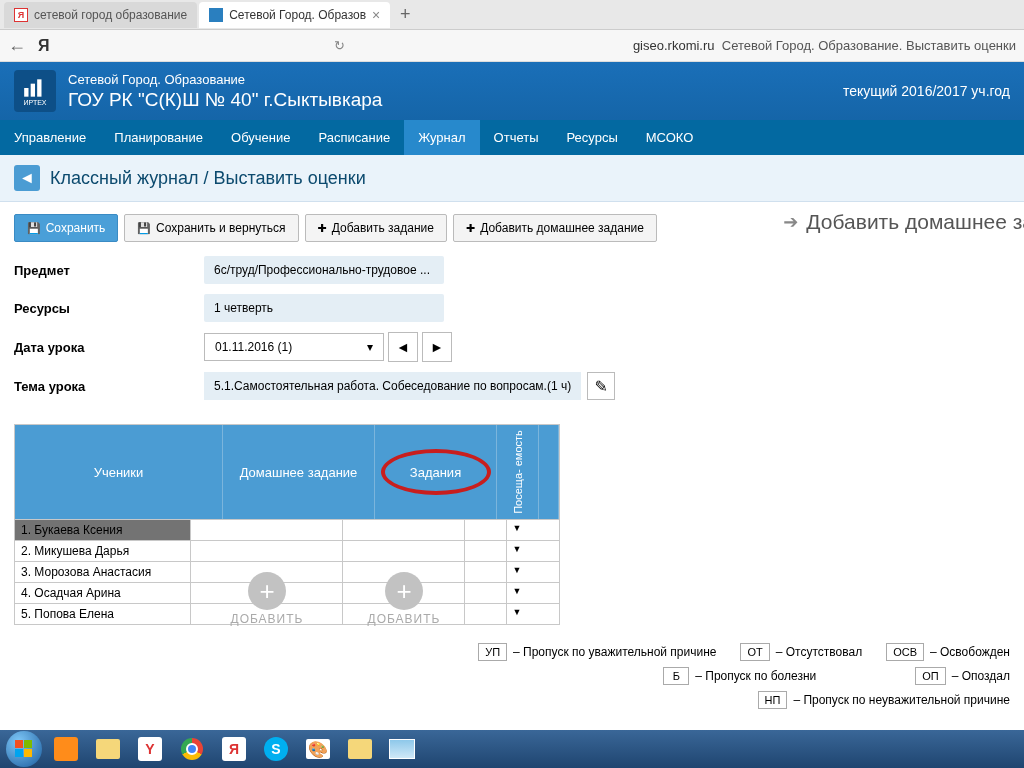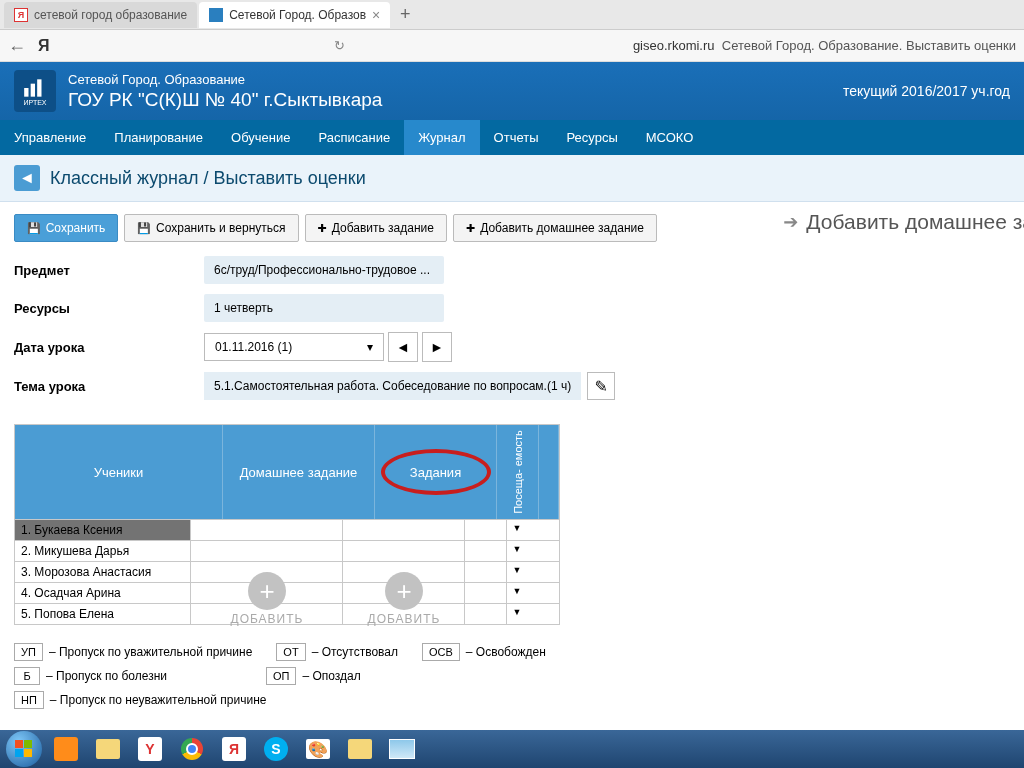--- a/index.html
+++ b/index.html
@@ -79,21 +79,21 @@
 .gt-cell-attend { width: 42px; border-right: 1px solid #c8c8c8; }
 .gt-cell-drop { width: 20px; text-align: center; font-size: 9px; cursor: pointer; padding-top: 3px; }
 
 .add-overlay { position: absolute; display: flex; flex-direction: column; align-items: center; color: #aaa; bottom: -2px; width: 100%; }
 .add-circle { width: 38px; height: 38px; border-radius: 50%; background: #c2c2c2; color: #fff; font-size: 26px; display: flex; align-items: center; justify-content: center; margin-bottom: 2px; cursor: pointer; }
 .add-label { font-size: 12px; letter-spacing: 1px; }
 .col-wrap { position: relative; }
 
 
 .legend { margin-top: 18px; font-size: 12px; }
-.legend-row { display: flex; margin-bottom: 6px; gap: 24px; }
+.legend-row { display: flex; margin-bottom: 6px; gap: 24px; justify-content: flex-end; }
 .legend-item { display: flex; align-items: center; }
 .legend-box { border: 1px solid #aaa; padding: 2px 6px; font-size: 11px; margin-right: 6px; min-width: 26px; text-align: center; background: #fff; }
 
 
 .taskbar { position: absolute; bottom: 0; left: 0; right: 0; height: 38px; background: linear-gradient(#3a6798, #1f4570); display: flex; align-items: center; padding: 0 4px; gap: 2px; }
 .task-icon { width: 40px; height: 32px; border-radius: 2px; display: flex; align-items: center; justify-content: center; cursor: pointer; }
 .start-orb { width: 36px; height: 36px; border-radius: 50%; background: radial-gradient(circle at 35% 30%, #7fc8f8, #1a5c9e); display: flex; align-items: center; justify-content: center; }
 </style>
 </head>
 <body>

